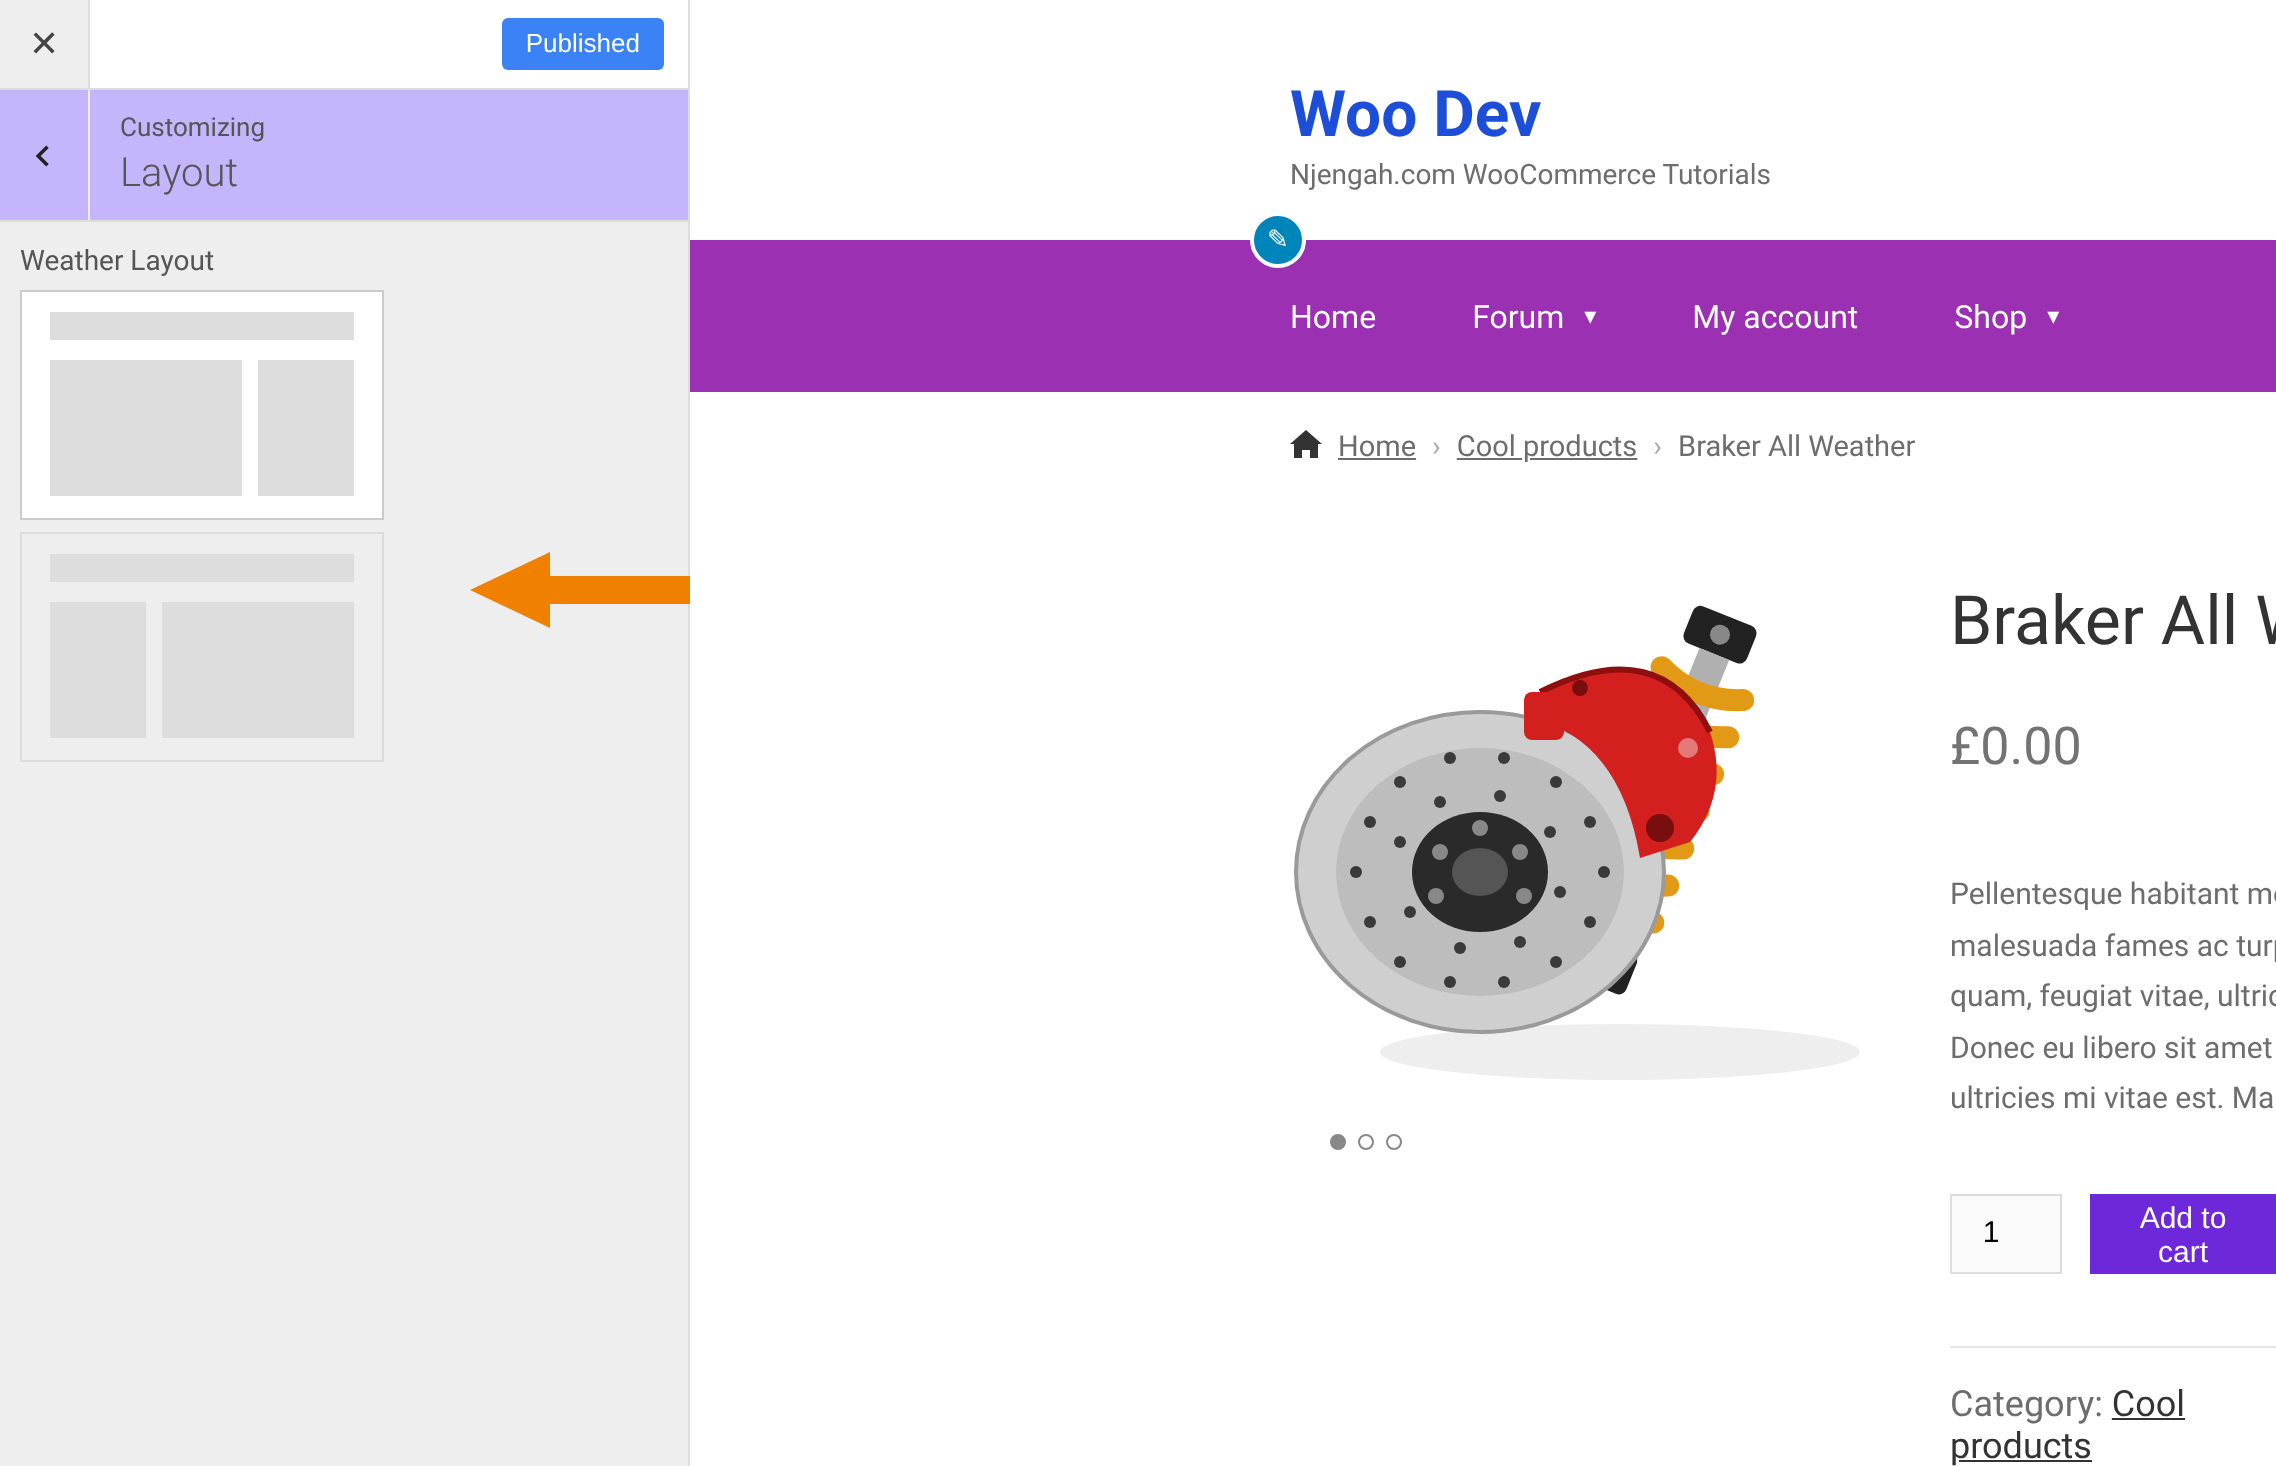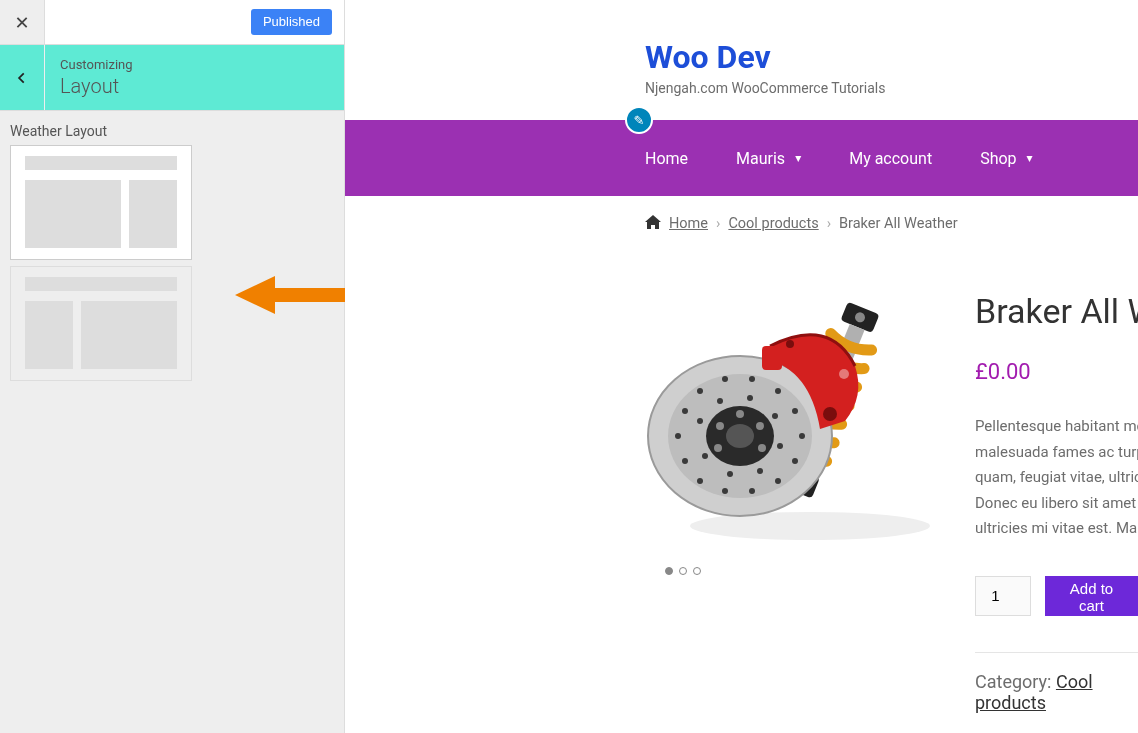--- a/index.html
+++ b/index.html
@@ -57,21 +57,21 @@
     padding: 5px 12px 6px;
     border-radius: 3px;
     font-size: 13px;
     cursor: pointer;
   }
 
   .section-header {
     display: flex;
     align-items: stretch;
     border-bottom: 1px solid #ddd;
-    background: #5eead4;
+    background: #c4b5fd;
   }
   .back-btn {
     width: 45px;
     display: flex;
     align-items: center;
     justify-content: center;
     border-right: 1px solid #eee;
     cursor: pointer;
   }
   .back-btn svg { width: 14px; height: 14px; }
@@ -223,23 +223,23 @@
 
   .product-info { flex: 1; min-width: 0; }
   .product-title {
     font-size: 34px;
     color: #333;
     font-weight: 400;
     margin-bottom: 28px;
     white-space: nowrap;
   }
   .price {
-    font-size: 22px;
-    color: #a21caf;
-    margin-bottom: 30px;
+    font-size: 26px;
+    color: #737373;
+    margin-bottom: 46px;
   }
   .desc {
     font-size: 15px;
     color: #6d6d6d;
     line-height: 1.7;
     margin-bottom: 34px;
     white-space: nowrap;
   }
   .cart-row {
     display: flex;
@@ -330,21 +330,21 @@
 
   <div class="nav-bar">
     <div class="edit-badge">
       <span>✎</span>
     </div>
     <div class="nav-inner">
       <div class="nav-item">
         <span>Home</span>
       </div>
       <div class="nav-item">
-        <span>Mauris</span>
+        <span>Forum</span>
         <span class="chev">▾</span>
       </div>
       <div class="nav-item">
         <span>My account</span>
       </div>
       <div class="nav-item">
         <span>Shop</span>
         <span class="chev">▾</span>
       </div>
     </div>

